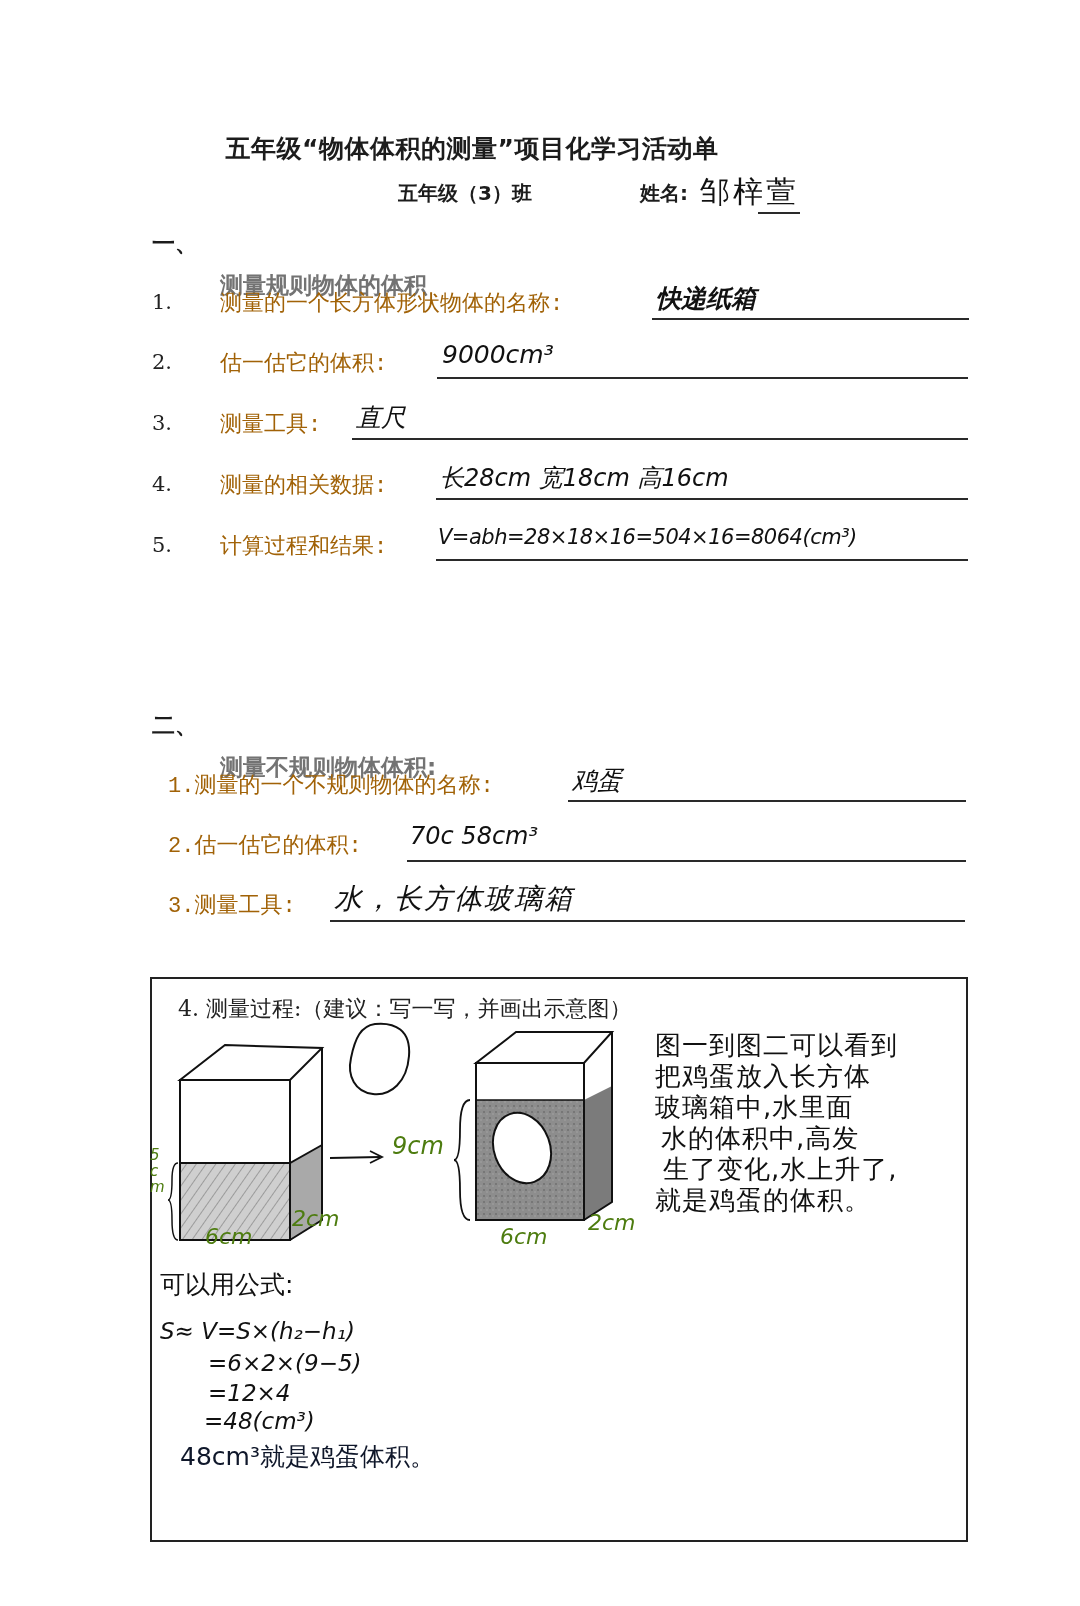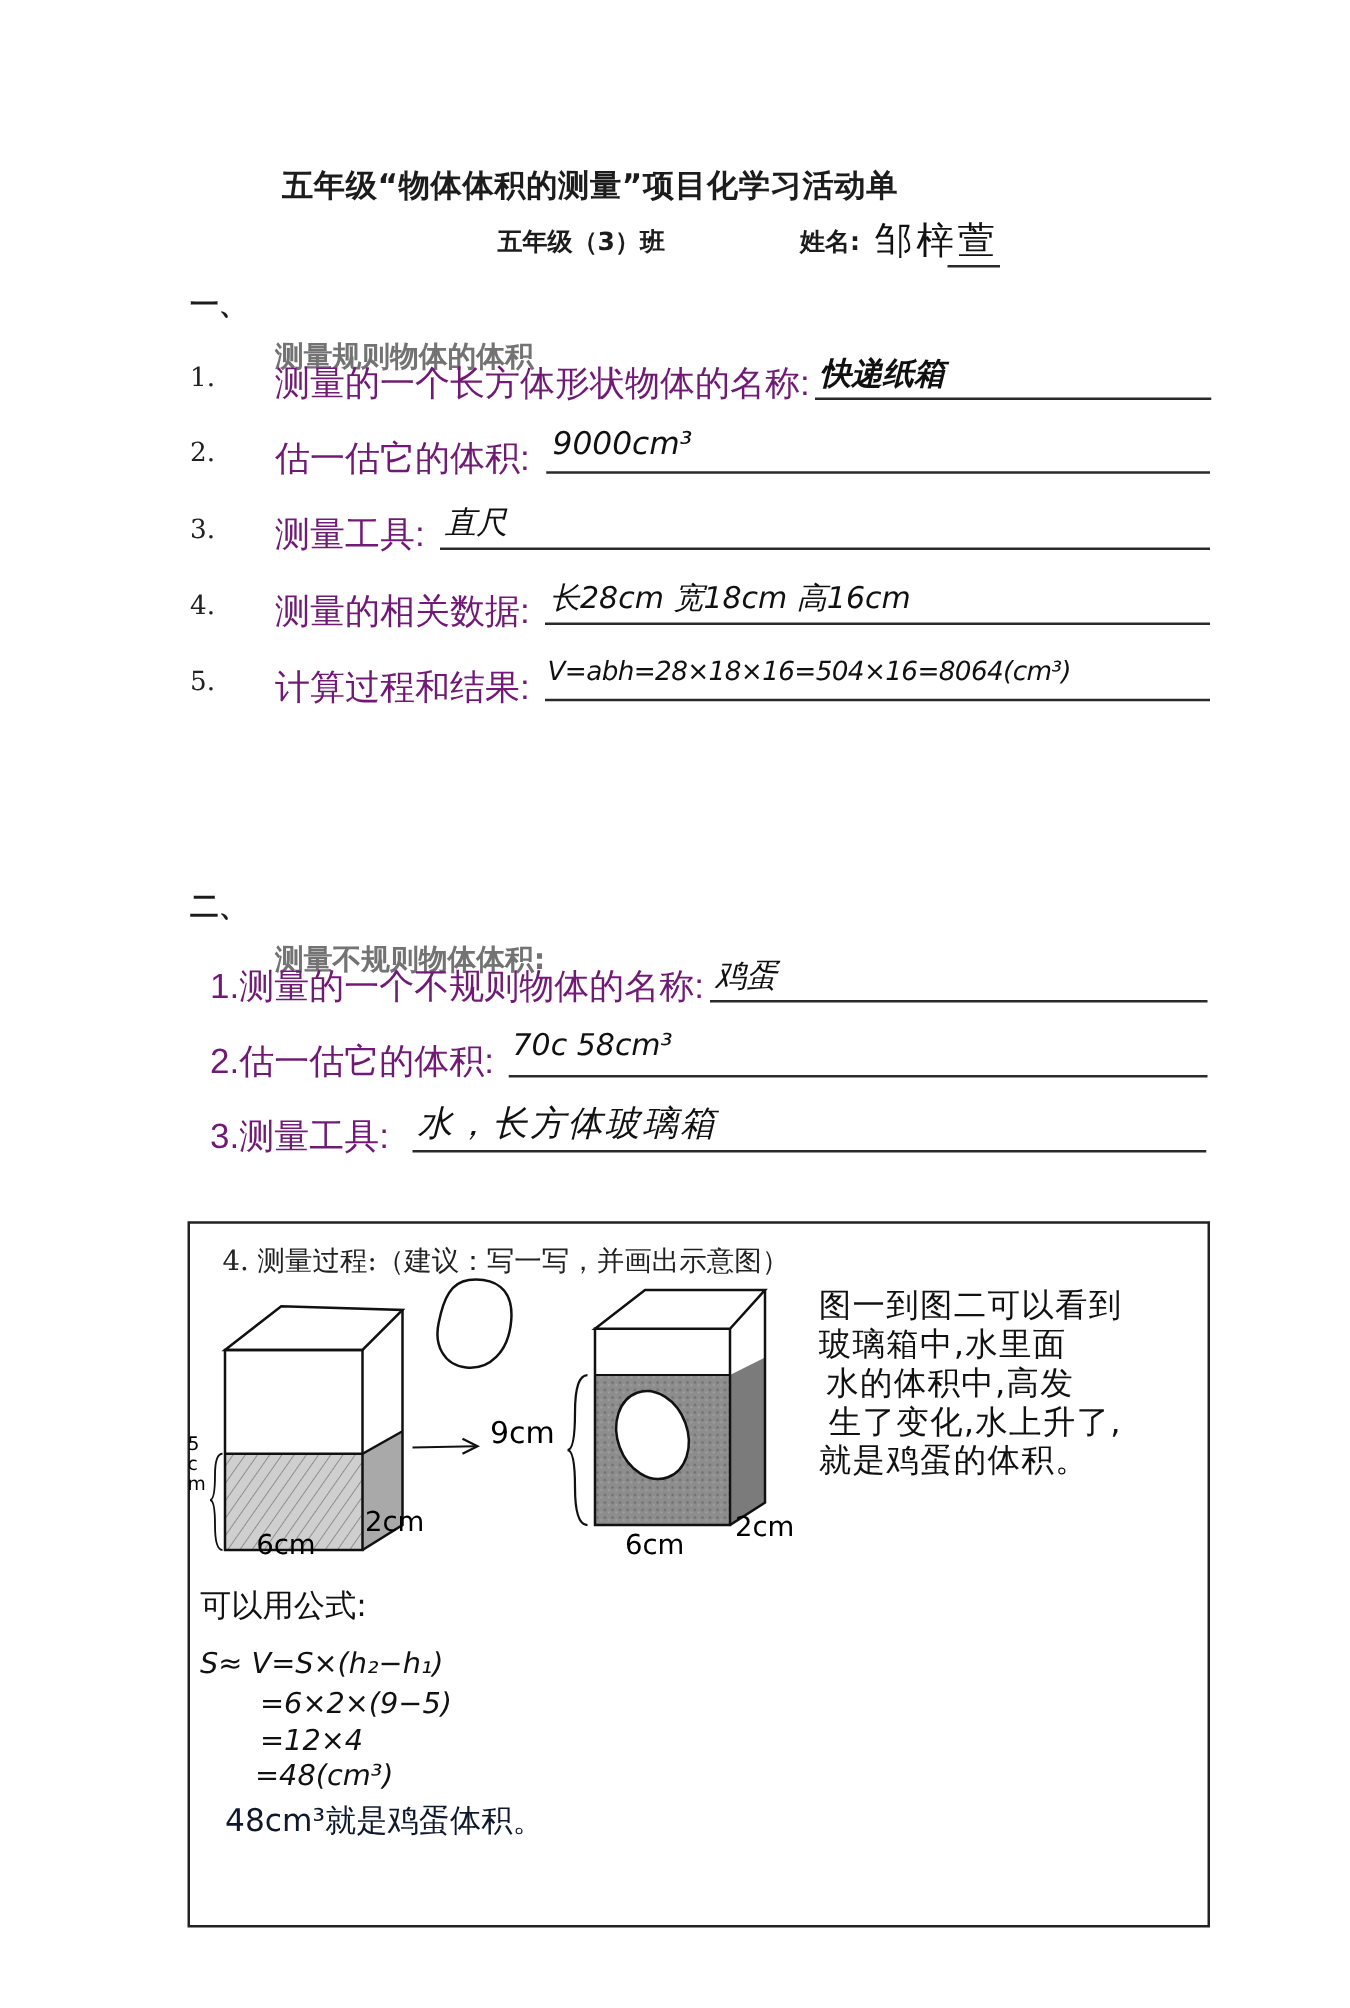--- a/index.html
+++ b/index.html
@@ -58,23 +58,23 @@
       font-weight: bold;
       font-size: 23px;
       color: #1c1c1c;
     }
     .item-num {
       font-family: "DejaVu Serif", serif;
       font-size: 21px;
       color: #222;
     }
     .item-label {
-      font-family: Liberation Sans, sans-serif;
-      font-size: 28px;
-      color: #701a75;
+      font-family: Liberation Mono, monospace;
+      font-size: 22px;
+      color: #a16207;
     }
     .answer {
       font-family: "DejaVu Sans", sans-serif;
       font-size: 25px;
       color: #111;
       font-style: italic;
       white-space: nowrap;
     }
     .rule {
       height: 2px;
@@ -97,22 +97,23 @@
       width: 300px;
       font-family: "DejaVu Sans", sans-serif;
       font-size: 26px;
       line-height: 31px;
       color: #111;
       letter-spacing: 1px;
     }
     .note div { white-space: nowrap; }
     .fig-label {
       font-family: "DejaVu Sans", sans-serif;
+      font-style: italic;
       font-size: 22px;
-      color: #000000;
+      color: #4d7c0f;
     }
     .formula-head {
       left: 160px; top: 1268px;
       font-family: "DejaVu Sans", sans-serif;
       font-size: 25px;
       color: #111;
     }
     .formula-line {
       font-family: "DejaVu Sans", sans-serif;
       font-style: italic;
@@ -248,20 +249,21 @@
   <polyline points="172,12 172,182 144,200" fill="none" stroke="#111" stroke-width="2"></polyline>
   <line x1="36" y1="80" x2="144" y2="80" stroke="#111" stroke-width="1.5"></line>
 
   <ellipse cx="82" cy="128" rx="28" ry="36" transform="rotate(-20 82 128)" fill="#ffffff" stroke="#111" stroke-width="2"></ellipse>
 </svg>
 <div class="abs fig-label" style="left:500px; top:1224px;">6cm</div>
 <div class="abs fig-label" style="left:588px; top:1210px;">2cm</div>
 
 <div class="abs note">
   <div>图一到图二可以看到</div>
+  <div>把鸡蛋放入长方体</div>
   <div>玻璃箱中,水里面</div>
   <div style="padding-left:6px;">水的体积中,高发</div>
   <div style="padding-left:8px;">生了变化,水上升了,</div>
   <div>就是鸡蛋的体积。</div>
 </div>
 
 <div class="abs formula-head">可以用公式:</div>
 <div class="abs formula-line" style="left:160px; top:1318px;">S≈ V=S×(h₂−h₁)</div>
 <div class="abs formula-line" style="left:208px; top:1350px;">=6×2×(9−5)</div>
 <div class="abs formula-line" style="left:208px; top:1380px;">=12×4</div>

